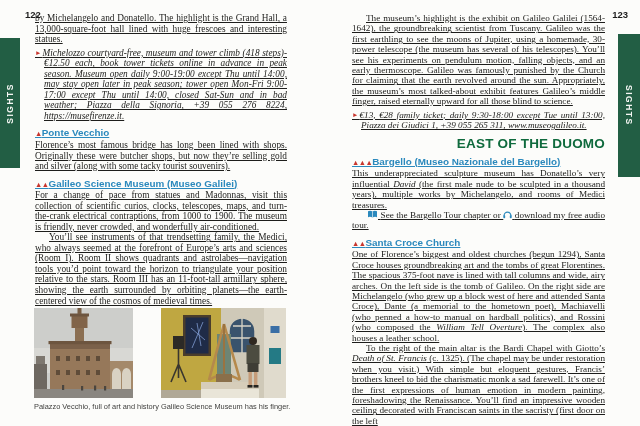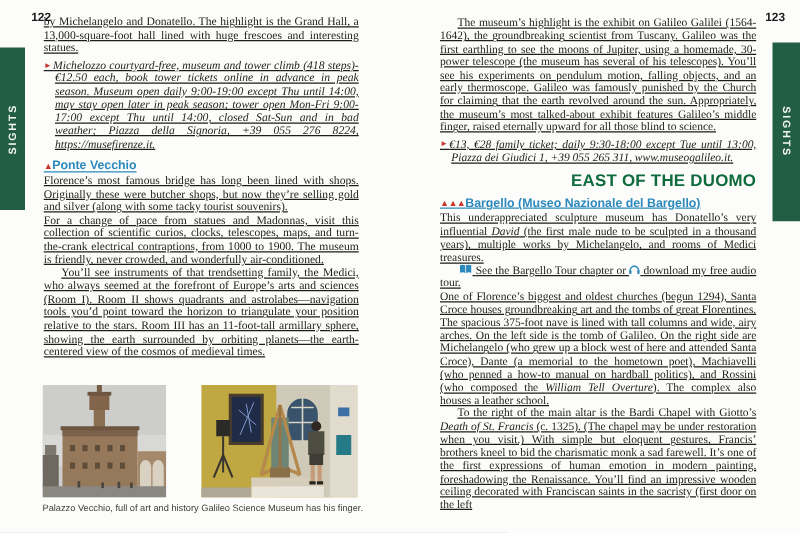--- a/index.html
+++ b/index.html
@@ -75,20 +75,21 @@
   </div>
 
   <div class="col left">
     <p>by Michelangelo and Donatello. The highlight is the Grand Hall, a 13,000-square-foot hall lined with huge frescoes and interesting statues.</p>
 
     <p class="listing"><span class="arrow">►</span><span>Michelozzo courtyard-free, museum and tower climb (418 steps)-€12.50 each, book tower tickets online in advance in peak season. Museum open daily 9:00-19:00 except Thu until 14:00, may stay open later in peak season; tower open Mon-Fri 9:00-17:00 except Thu until 14:00, closed Sat-Sun and in bad weather; Piazza della Signoria, +39 055 276 8224, https://musefirenze.it.</span></p>
 
     <p class="sight-head"><span class="rating">▲</span><span>Ponte Vecchio</span></p>
     <p>Florence’s most famous bridge has long been lined with shops. Originally these were butcher shops, but now they’re selling gold and silver (along with some tacky tourist souvenirs).</p>
 
+    <p class="sight-head"><span class="rating">▲▲</span><span>Galileo Science Museum (Museo Galilei)</span></p>
     <p>For a change of pace from statues and Madonnas, visit this collection of scientific curios, clocks, telescopes, maps, and turn-the-crank electrical contraptions, from 1000 to 1900. The museum is friendly, never crowded, and wonderfully air-conditioned.</p>
     <p class="indent">You’ll see instruments of that trendsetting family, the Medici, who always seemed at the forefront of Europe’s arts and sciences (Room I). Room II shows quadrants and astrolabes—navigation tools you’d point toward the horizon to triangulate your position relative to the stars. Room III has an 11-foot-tall armillary sphere, showing the earth surrounded by orbiting planets—the earth-centered view of the cosmos of medieval times.</p>
   </div>
 
   <svg class="photo palazzo" width="99" height="90" viewBox="0 0 99 90">
     <rect width="99" height="90" fill="#cdcecb"></rect>
     <rect y="40" width="99" height="25" fill="#d8d8d4"></rect>
     <rect x="41" y="18" width="9" height="38" fill="#8b6f52"></rect>
     <rect x="37.5" y="7" width="16" height="13" fill="#816449"></rect>
     <rect x="36" y="5.5" width="19" height="3" fill="#6d553f"></rect>
@@ -168,17 +169,18 @@
     <p><span>This underappreciated sculpture museum has Donatello’s very influential </span><i class="wk">David</i><span> (the first male nude to be sculpted in a thousand years), multiple works by Michelangelo, and rooms of Medici treasures.</span></p>
     <p class="crossref"><svg class="icon-svg" width="11" height="9" viewBox="0 0 12 10">
           <path d="M1 1.4 Q3.4 0.2 6 1.6 Q8.6 0.2 11 1.4 V8 Q8.6 6.8 6 8.4 Q3.4 6.8 1 8 Z" fill="#2b89bd"></path>
           <path d="M6 1.6 V8.4" stroke="#fcfcfa" stroke-width="0.7"></path>
         </svg> <span>See the Bargello Tour chapter or </span><svg class="icon-svg" width="9" height="8" viewBox="0 0 10 9">
           <path d="M1.2 6 V5 a3.8 3.8 0 0 1 7.6 0 V6" stroke="#2b89bd" stroke-width="1.3" fill="none"></path>
           <rect x="0.3" y="4.8" width="2.1" height="3.4" rx="0.9" fill="#2b89bd"></rect>
           <rect x="7.6" y="4.8" width="2.1" height="3.4" rx="0.9" fill="#2b89bd"></rect>
         </svg> <span>download my free audio tour.</span></p>
 
+    <p class="sight-head"><span class="rating">▲▲</span><span>Santa Croce Church</span></p>
     <p><span>One of Florence’s biggest and oldest churches (begun 1294), Santa Croce houses groundbreaking art and the tombs of great Florentines. The spacious 375-foot nave is lined with tall columns and wide, airy arches. On the left side is the tomb of Galileo. On the right side are Michelangelo (who grew up a block west of here and attended Santa Croce), Dante (a memorial to the hometown poet), Machiavelli (who penned a how-to manual on hardball politics), and Rossini (who composed the </span><i class="wk">William Tell Overture</i><span>). The complex also houses a leather school.</span></p>
     <p class="indent"><span>To the right of the main altar is the Bardi Chapel with Giotto’s </span><i class="wk">Death of St. Francis</i><span> (c. 1325). (The chapel may be under restoration when you visit.) With simple but eloquent gestures, Francis’ brothers kneel to bid the charismatic monk a sad farewell. It’s one of the first expressions of human emotion in modern painting, foreshadowing the Renaissance. You’ll find an impressive wooden ceiling decorated with Franciscan saints in the sacristy (first door on the left</span></p>
   </div>
 
 </div>
 
 </body></html>

